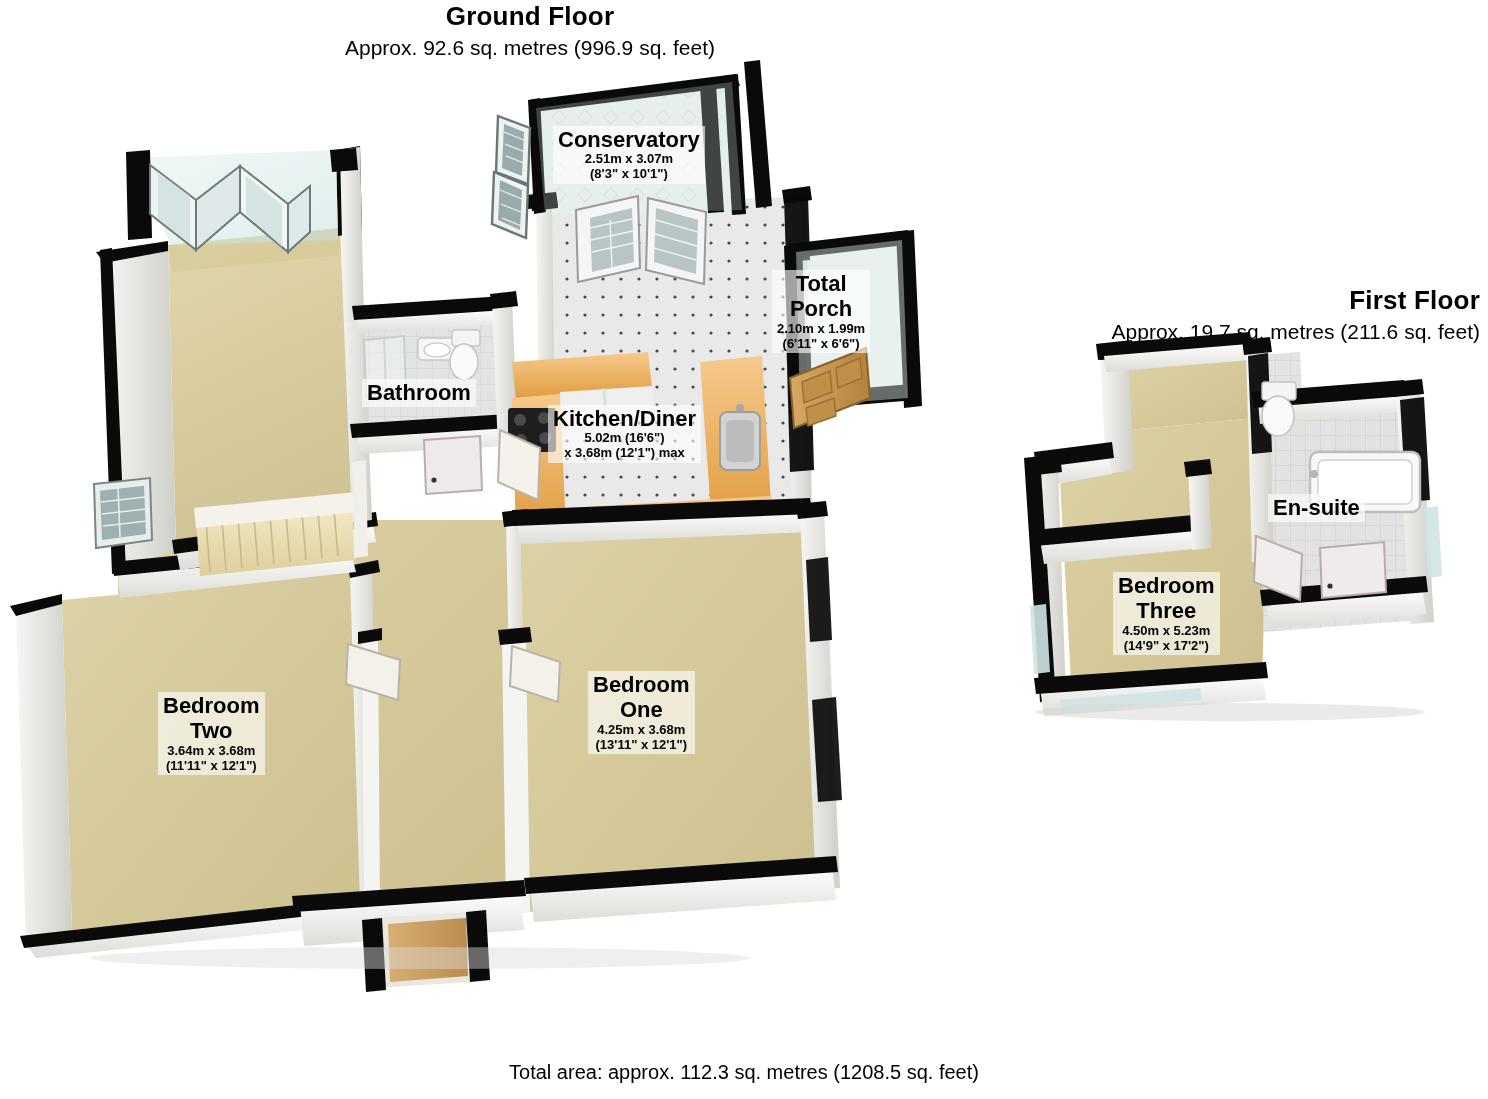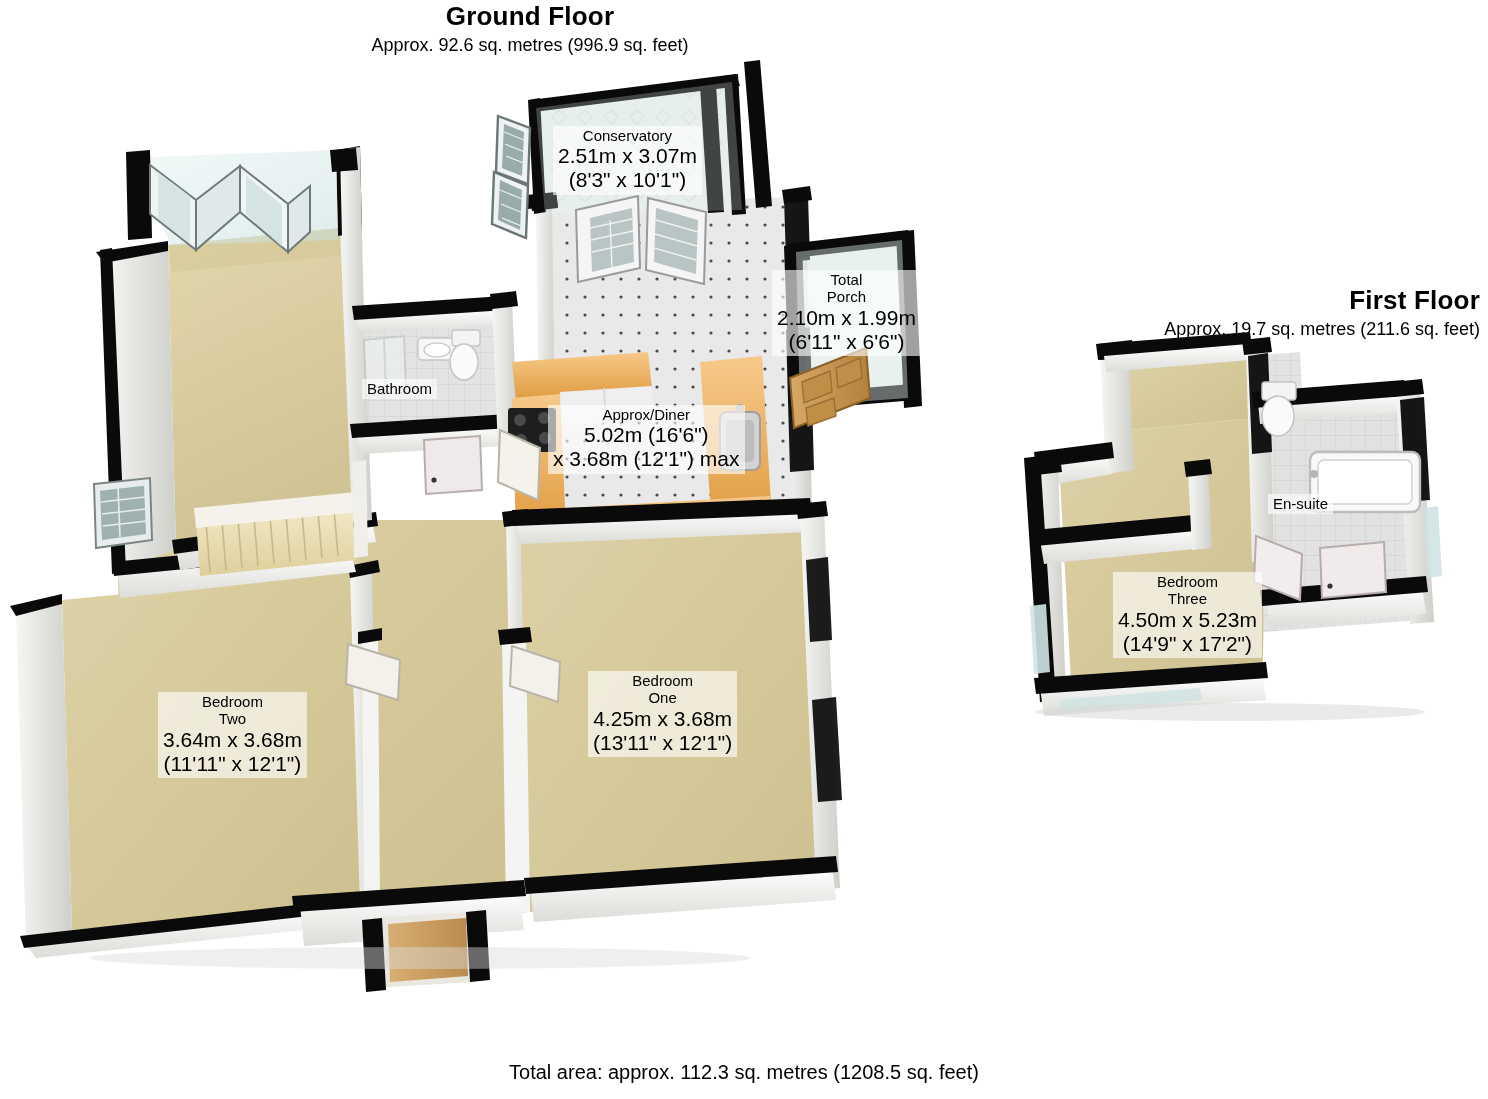--- a/index.html
+++ b/index.html
@@ -4,34 +4,34 @@
 <style>
   html,body{margin:0;padding:0;background:#ffffff;}
   body{width:1488px;height:1099px;position:relative;overflow:hidden;
        font-family:"Liberation Sans", sans-serif;color:#000;}
   .plan{position:absolute;inset:0;}
   svg.plan-svg{position:absolute;left:0;top:0;width:1488px;height:1099px;}
 
   
   .floor-title{position:absolute;text-align:center;}
   .floor-title .t{font-size:26px;font-weight:bold;letter-spacing:.2px;line-height:1.1;}
-  .floor-title .s{font-size:18px;font-weight:normal;line-height:1.3;margin-top:3px;}
+  .floor-title .s{font-size:21px;font-weight:normal;line-height:1.3;margin-top:3px;}
 
   #gf-title{left:215px;top:2px;width:630px;}
   #ff-title{left:1040px;top:286px;width:440px;text-align:right;}
 
   .total-area{position:absolute;left:0;top:1061px;width:1488px;text-align:center;
               font-size:20px;}
 
   
   .rl{position:absolute;text-align:center;line-height:1.15;
       background:rgba(255,255,255,0.62);padding:1px 5px 2px 5px;
       white-space:nowrap;}
-  .rl .n{font-size:15px;font-weight:normal;display:block;}
-  .rl .d{font-size:21px;font-weight:normal;display:block;}
+  .rl .n{font-size:22px;font-weight:bold;display:block;}
+  .rl .d{font-size:13px;font-weight:bold;display:block;}
 
   #lbl-conservatory{left:553px;top:126px;}
   #lbl-sideporch{left:772px;top:270px;}
   #lbl-lounge{left:160px;top:340px;}
   #lbl-bathroom{left:362px;top:379px;}
   #lbl-kitchen{left:548px;top:405px;}
   #lbl-bed2{left:158px;top:692px;}
   #lbl-bed1{left:588px;top:671px;}
   #lbl-ensuite{left:1268px;top:494px;}
   #lbl-bed3{left:1113px;top:572px;}
@@ -422,21 +422,21 @@
     <span class="d">2.10m x 1.99m</span>
     <span class="d">(6'11" x 6'6")</span>
   </div>
 
 
   <div class="rl" id="lbl-bathroom">
     <span class="n">Bathroom</span>
   </div>
 
   <div class="rl" id="lbl-kitchen">
-    <span class="n">Approx/Diner</span>
+    <span class="n">Kitchen/Diner</span>
     <span class="d">5.02m (16'6")</span>
     <span class="d">x 3.68m (12'1") max</span>
   </div>
 
   <div class="rl" id="lbl-bed2">
     <span class="n">Bedroom</span>
     <span class="n">Two</span>
     <span class="d">3.64m x 3.68m</span>
     <span class="d">(11'11" x 12'1")</span>
   </div>

